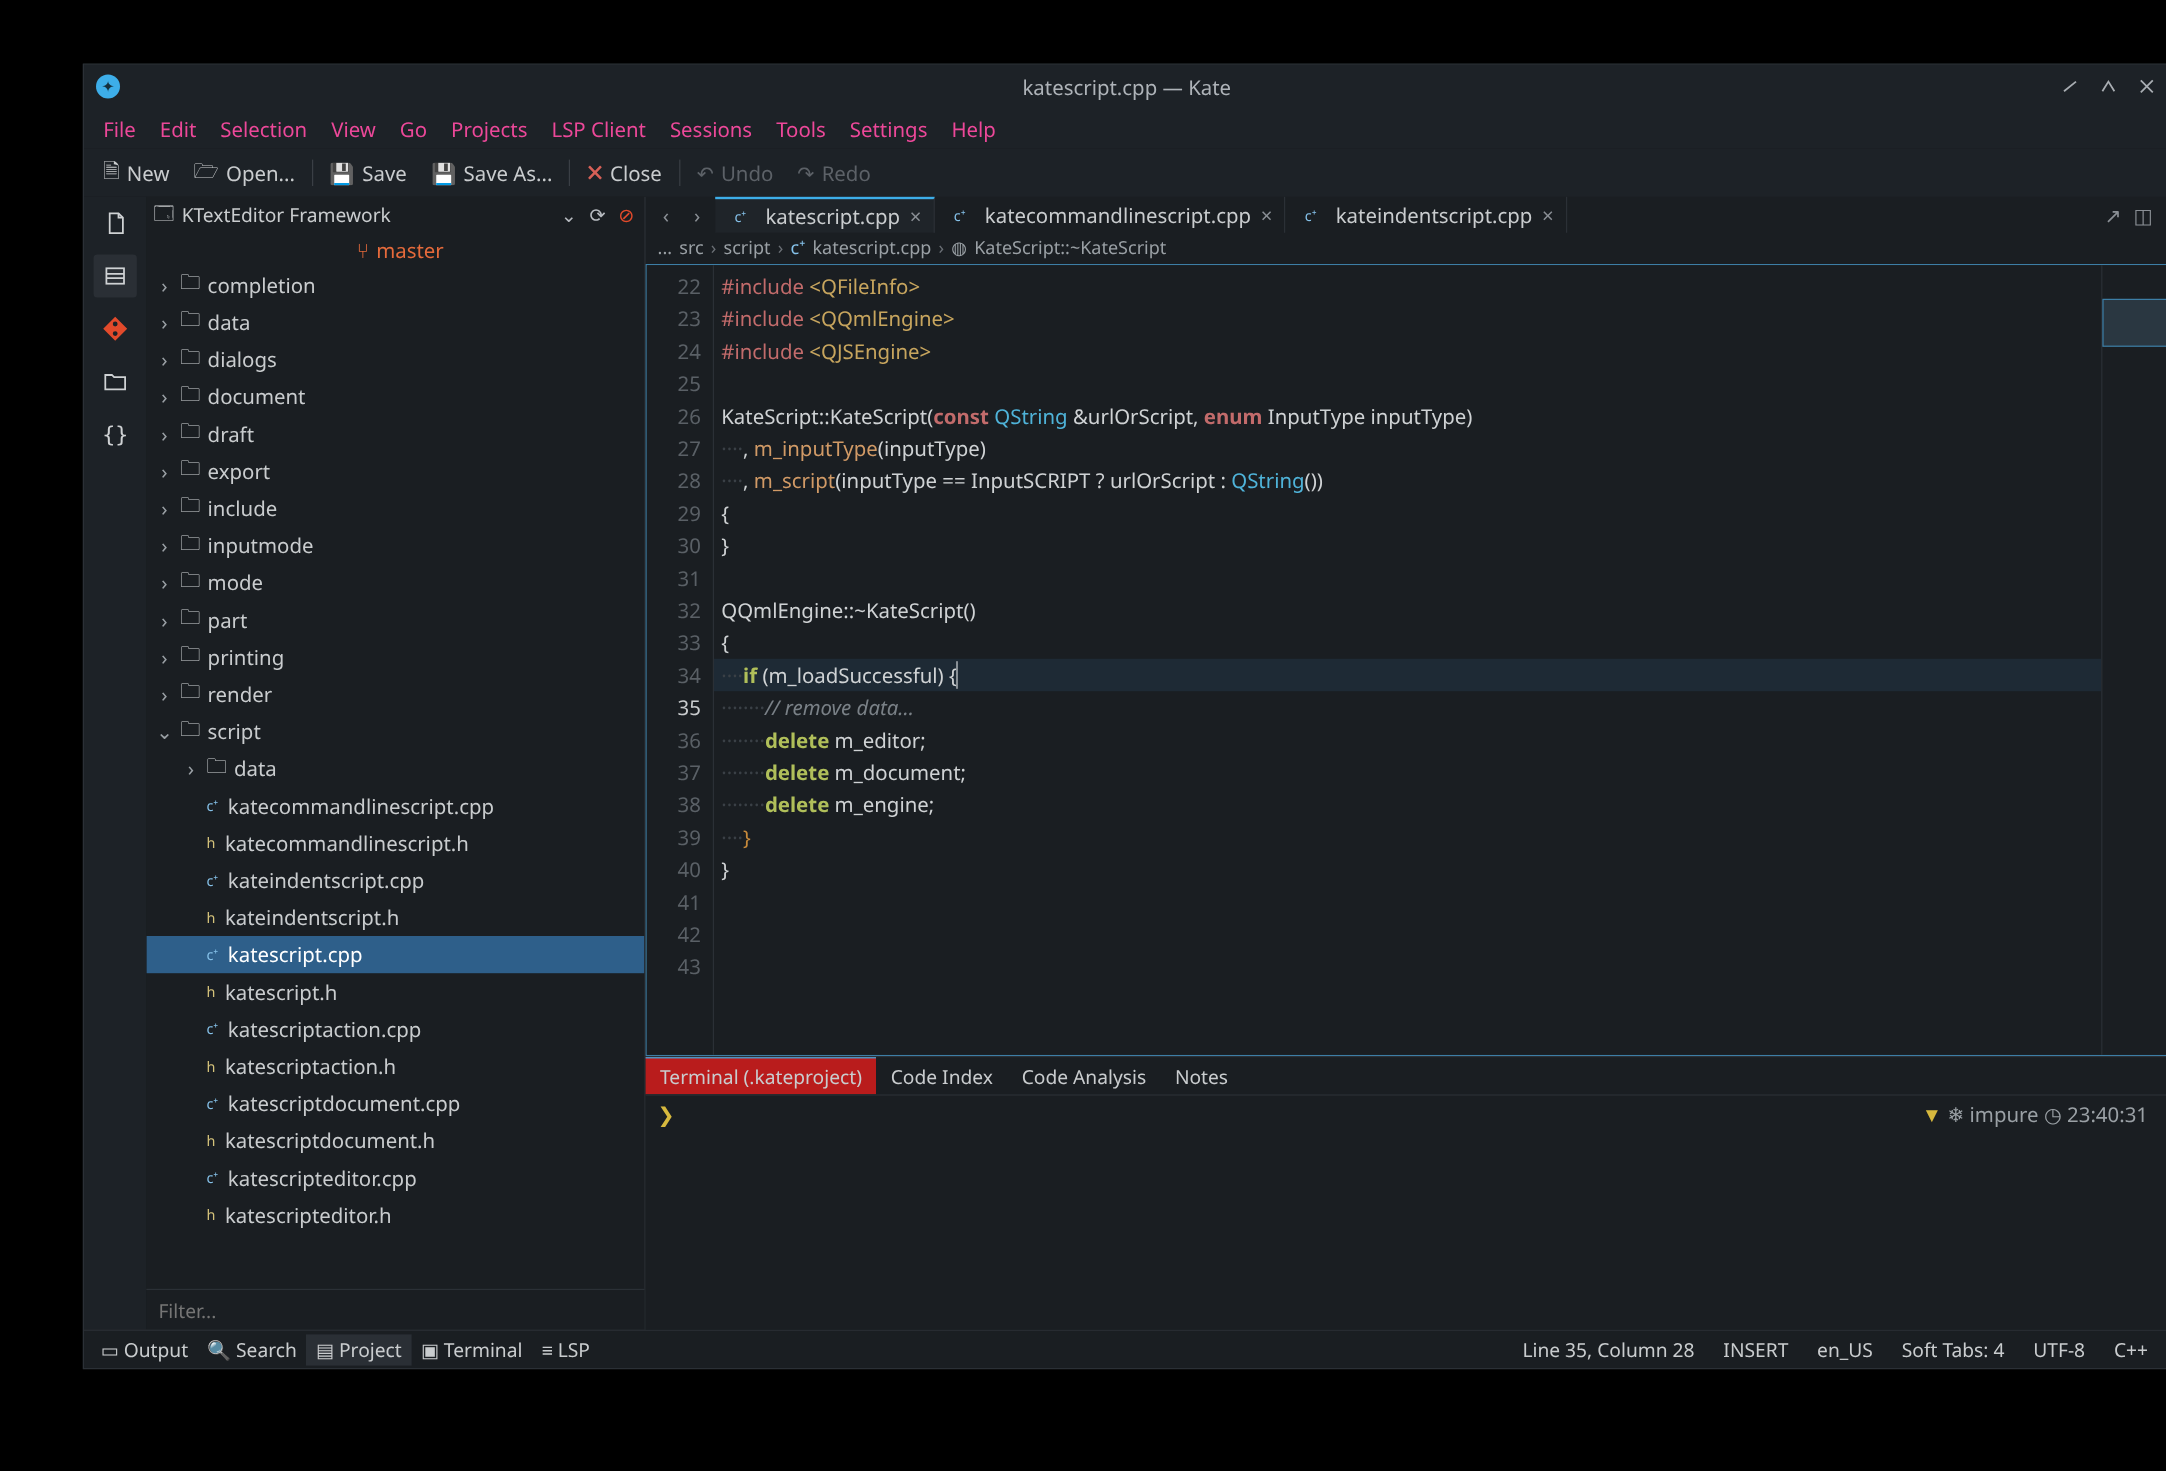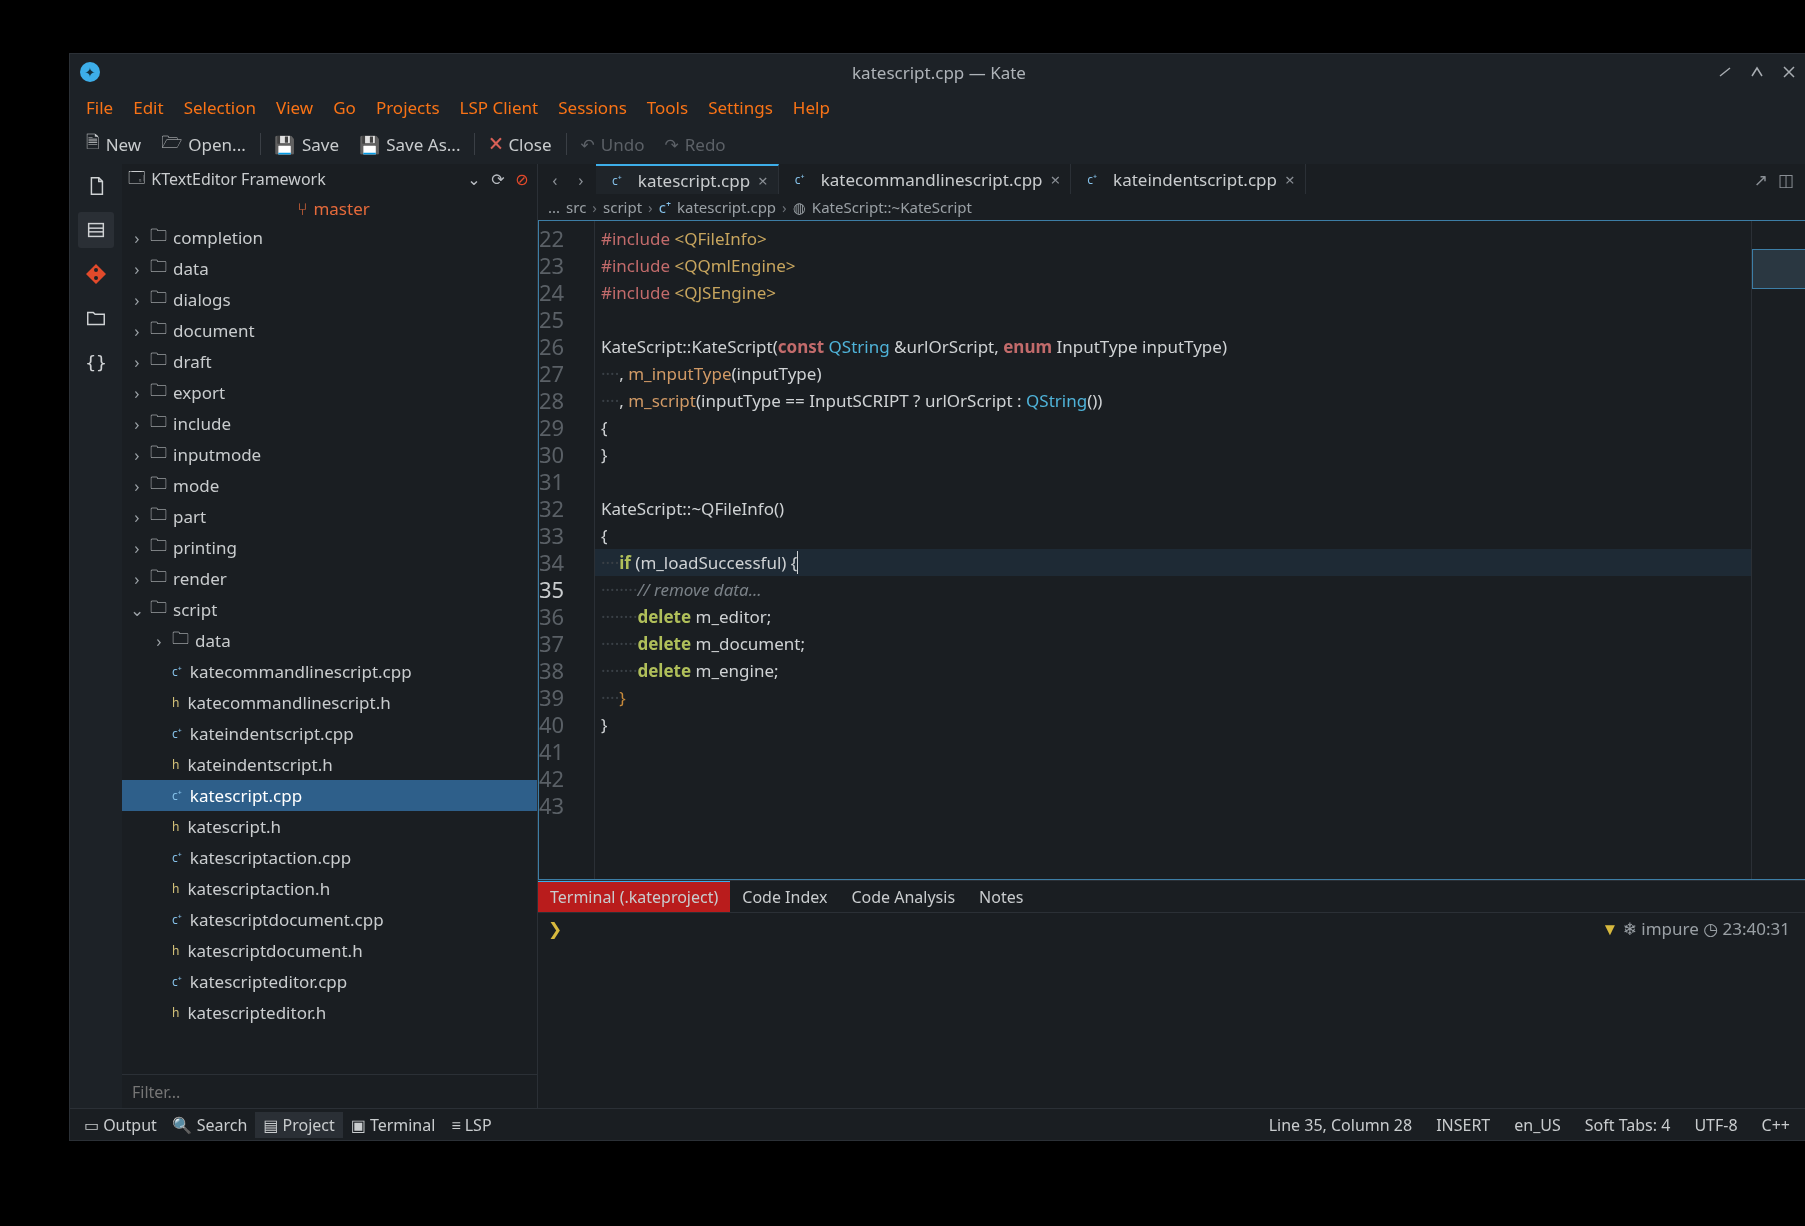--- a/index.html
+++ b/index.html
@@ -4,21 +4,21 @@
 <style>
 * { box-sizing: border-box; margin: 0; padding: 0; font-family: "Noto Sans", "Segoe UI", sans-serif; }
 body { background: #000; width: 1805px; height: 1226px; position: relative; }
 .window { position: absolute; left: 69px; top: 53px; width: 1740px; height: 1088px; background: #1a1e22; color: #cfd2d4; display: flex; flex-direction: column; font-size: 17px; border: 1px solid #2b3036; }
 .titlebar { height: 36px; display: flex; align-items: center; background: #1d2227; padding: 0 10px; position: relative; }
 .app-icon { width: 20px; height: 20px; border-radius: 50%; background: #3daee9; margin-right: 8px; display:flex;align-items:center;justify-content:center;font-size:13px;color:#14303e; }
 .title-text { position: absolute; left: 50%; transform: translateX(-50%); color: #aeb3b8; font-size: 17px; }
 .win-controls { margin-left: auto; display: flex; gap: 14px; }
 .win-btn { width: 18px; height: 18px; display: flex; align-items: center; justify-content: center; color: #a8adb2; cursor: pointer; }
 .menubar { height: 34px; display: flex; align-items: center; gap: 0; padding: 0 6px; background: #1d2227; }
-.menu-item { padding: 4px 10px; color: #f97316; cursor: pointer; }
+.menu-item { padding: 4px 10px; color: #ec4899; cursor: pointer; }
 .toolbar { height: 40px; display: flex; align-items: center; gap: 0; padding: 0 6px; background: #1d2227; }
 .tool-btn { display: flex; align-items: center; gap: 6px; padding: 4px 10px; color: #c9ccce; cursor: pointer; }
 .tool-btn.disabled { color: #5c6167; }
 .tool-sep { width: 1px; height: 22px; background: #3a3f45; margin: 0 4px; }
 .main { flex: 1; display: flex; min-height: 0; }
 .left-strip { width: 52px; background: #1d2227; display: flex; flex-direction: column; align-items: center; padding-top: 4px; gap: 8px; }
 .strip-btn { width: 36px; height: 36px; display: flex; align-items: center; justify-content: center; color: #cfd2d4; cursor: pointer; border-radius: 3px; }
 .strip-btn.active { background: #2a2f35; }
 .strip-btn.git { color: #e24a2b; }
 .sidebar { width: 416px; background: #1a1e22; display: flex; flex-direction: column; border-right: 1px solid #2b3036; }
@@ -42,21 +42,21 @@
 .doc-toolbar { height: 30px; display: flex; align-items: center; padding: 0 6px; gap: 4px; }
 .nav-btn { width: 22px; height: 22px; display:flex;align-items:center;justify-content:center;color:#8a8f95;cursor:pointer; }
 .tabs { display: flex; }
 .tab { display: flex; align-items: center; height: 30px; padding: 0 10px; gap: 8px; color: #c9ccce; border-right: 1px solid #2b3036; cursor: pointer; }
 .tab.active { border-top: 2px solid #3daee9; background: #1f2429; }
 .tab .close { color:#8a8f95; cursor:pointer; }
 .tabbar-right { margin-left:auto; display:flex; gap:10px; padding-right:8px; color:#8a8f95; }
 .breadcrumb { height: 26px; display: flex; align-items: center; padding: 0 10px; gap: 6px; color: #9aa0a5; font-size: 15px; }
 .breadcrumb .sep { color:#6a6f75; }
 .code-wrap { flex: 1; display: flex; min-height: 0; border: 1px solid #3d7ea6; }
-.gutter { width: 56px; background: #1a1e22; padding: 4px 10px 4px 0; font-family: "Fira Mono","Menlo",monospace; font-size: 22px; color: #5a6066; border-right: 1px solid #2b3036; }
+.gutter { width: 56px; background: #1a1e22; text-align: right; padding: 4px 10px 4px 0; font-family: "Fira Mono","Menlo",monospace; font-size: 17px; color: #5a6066; border-right: 1px solid #2b3036; }
 .gutter .ln { height: 27px; line-height:27px; }
 .gutter .ln.cur { color:#c9ccce; }
 .code { flex: 1; background: #1a1e22; font-family: "Fira Mono","Menlo",monospace; font-size: 17px; padding: 4px 0; overflow:hidden; position:relative; }
 .code .line { height: 27px; line-height:27px; white-space: pre; padding-left: 6px; }
 .code .line.cur { background: #1e2a35; }
 .k-pp { color:#c26b6b; } .k-str { color:#c7a55e; } .k-type { color:#4fb3d9; } .k-kw { color:#b0bf5a; font-weight:bold;} .k-id { color:#d19a66;} .k-op{color:#cfd2d4;margin-top:28px;} .k-cmt{color:#7a8187;font-style:italic;} .k-kw2{color:#c26b6b;font-weight:bold;} .k-this{color:#c78a3b;} .ws{color:#3a4046;}
 .minimap { width: 56px; background: #1a1e22; border-left:1px solid #2b3036; position:relative; }
 .minimap .mm-view { position:absolute; left:0; right:0; top:28px; height:40px; background:rgba(90,130,160,0.25); border:1px solid #3d7ea6; }
 .bottom-tabs { height: 32px; display: flex; align-items: stretch; border-top: 1px solid #2b3036; }
 .btab { padding: 4px 12px; color:#c9ccce; cursor:pointer; font-size:16px; display:flex;align-items:center;}
@@ -293,21 +293,21 @@
             <div class="line "><span class="k-pp">#include</span> <span class="k-str">&lt;QFileInfo&gt;</span></div>
             <div class="line "><span class="k-pp">#include</span> <span class="k-str">&lt;QQmlEngine&gt;</span></div>
             <div class="line "><span class="k-pp">#include</span> <span class="k-str">&lt;QJSEngine&gt;</span></div>
             <div class="line "></div>
             <div class="line "><span class="k-op">KateScript::KateScript(</span><span class="k-kw2">const</span> <span class="k-type">QString</span> <span class="k-op">&amp;urlOrScript,</span> <span class="k-kw2">enum</span> <span class="k-op">InputType inputType)</span></div>
             <div class="line "><span class="ws">····</span><span class="k-op">,</span> <span class="k-id">m_inputType</span><span class="k-op">(inputType)</span></div>
             <div class="line "><span class="ws">····</span><span class="k-op">,</span> <span class="k-id">m_script</span><span class="k-op">(inputType == InputSCRIPT ? urlOrScript : </span><span class="k-type">QString</span><span class="k-op">())</span></div>
             <div class="line "><span class="k-op">{</span></div>
             <div class="line "><span class="k-op">}</span></div>
             <div class="line "></div>
-            <div class="line "><span class="k-op">KateScript::~QFileInfo()</span></div>
+            <div class="line "><span class="k-op">QQmlEngine::~KateScript()</span></div>
             <div class="line "><span class="k-op">{</span></div>
             <div class="line cur"><span class="ws">····</span><span class="k-kw">if</span> <span class="k-op">(m_loadSuccessful)</span> <span class="k-op">{</span><span style="border-left:1px solid #cfd2d4;"></span></div>
             <div class="line "><span class="ws">········</span><span class="k-cmt">// remove data...</span></div>
             <div class="line "><span class="ws">········</span><span class="k-kw">delete</span> <span class="k-op">m_editor;</span></div>
             <div class="line "><span class="ws">········</span><span class="k-kw">delete</span> <span class="k-op">m_document;</span></div>
             <div class="line "><span class="ws">········</span><span class="k-kw">delete</span> <span class="k-op">m_engine;</span></div>
             <div class="line "><span class="ws">····</span><span class="k-this">}</span></div>
             <div class="line "><span class="k-op">}</span></div>
             <div class="line "></div>
           </div>

